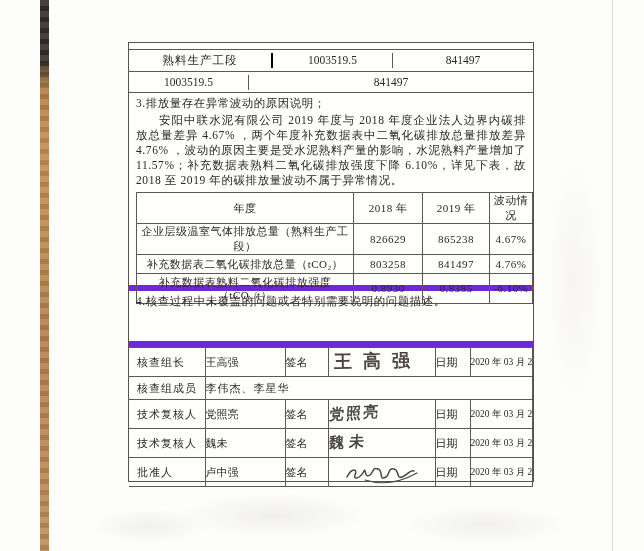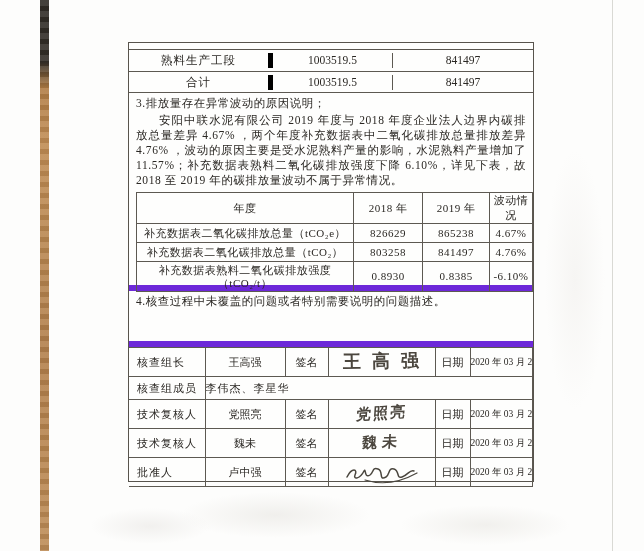--- a/index.html
+++ b/index.html
@@ -29,39 +29,39 @@
   }
   
   .frame{
     position:absolute;left:128px;top:42px;width:406px;height:440px;
     border:1px solid #58544d;background:#fefefd;box-sizing:border-box;
     font-size:11.5px;line-height:15px;
   }
   .sliver{height:6px;border-bottom:1px solid #58544d;}
   .trow{display:flex;border-bottom:1px solid #5d5952;align-items:center;}
   .trow .c{box-sizing:border-box;text-align:center;letter-spacing:1px;}
-  .trow .c1{width:144px;border-right:5px solid #000000;}
+  .trow .c1{width:144px;border-right:2px solid #000000;}
   .trow .c2{width:120px;border-right:1px solid #5d5952;letter-spacing:0;}
   .trow .c3{flex:1;letter-spacing:0;}
   .h21{height:21px;} .h20{height:20px;}
   .sec{padding:3px 7px 0 7px;border-bottom:6px solid #6d28d9;box-sizing:border-box;}
   .sec3{height:198px;}
   .sec4{height:56px;}
   .sec-title{letter-spacing:.5px;}
   .para{margin:2px 0 0 0;text-indent:2em;text-align:justify;letter-spacing:.6px;}
   
   table{border-collapse:collapse;}
   .cmp{width:396px;margin:4px 0 0 0;table-layout:fixed;font-size:11px;}
   .cmp td,.cmp th{border:1px solid #5d5952;text-align:center;font-weight:normal;padding:0;letter-spacing:.5px;}
   .cmp .name{letter-spacing:.5px;}
   .cmp tr{height:19px;}
   .cmp tr.tall{height:30px;line-height:13px;}
   
   .sig{width:100%;table-layout:fixed;font-size:11px;}
-  .sig td{border:1px solid #5d5952;padding:0;text-align:center;overflow:hidden;white-space:nowrap;}
+  .sig td{border:1px solid #5d5952;padding:0;overflow:hidden;white-space:nowrap;}
   .sig td.role{text-align:left;padding-left:8px;letter-spacing:1px;}
   .sig td.members{text-align:left;padding-left:0;letter-spacing:1px;}
   .sig tr{height:29px;}
   .sig tr.short{height:23px;margin-top:48px;}
   .sig td.no-b-left{border-left:none;}
   .sig .date{font-size:9.5px;letter-spacing:0;}
   .hw{display:inline-block;color:#4b463e;font-weight:bold;}
   .hw1{font-size:18px;letter-spacing:11px;transform:rotate(-1deg) translateX(5px);}
   .hw2{font-size:15px;letter-spacing:2px;transform:rotate(-4deg) skewX(-8deg);}
   .hw3{font-size:15px;letter-spacing:5px;transform:rotate(-2deg) skewX(-6deg);}
@@ -82,21 +82,20 @@
   <div class="frame">
 
     <div class="sliver"></div>
 
     <div class="trow h21">
       <div class="c c1">熟料生产工段</div>
       <div class="c c2">1003519.5</div>
       <div class="c c3">841497</div>
     </div>
     <div class="trow h20">
-      <div class="c c1">合计</div>
       <div class="c c2">1003519.5</div>
       <div class="c c3">841497</div>
     </div>
 
     <div class="sec sec3">
       <div class="sec-title">3.排放量存在异常波动的原因说明；</div>
       <p class="para">安阳中联水泥有限公司 2019 年度与 2018 年度企业法人边界内碳排放总量差异 4.67% ，两个年度补充数据表中二氧化碳排放总量排放差异 4.76% ，波动的原因主要是受水泥熟料产量的影响，水泥熟料产量增加了 11.57%；补充数据表熟料二氧化碳排放强度下降 6.10%，详见下表，故 2018 至 2019 年的碳排放量波动不属于异常情况。</p>
       <table class="cmp">
         <colgroup>
             <col style="width:217px">
@@ -105,21 +104,21 @@
             <col style="width:43px">
           </colgroup>
         <tbody>
             <tr>
           <th>年度</th>
           <th>2018 年</th>
           <th>2019 年</th>
           <th>波动情况</th>
         </tr>
         <tr>
-          <td class="name">补充数据表二氧化碳排放总量（tCO₂e）</td>
+          <td class="name">企业层级温室气体排放总量（熟料生产工段）</td>
           <td>826629</td>
           <td>865238</td>
           <td>4.67%</td>
         </tr>
         <tr>
           <td class="name">补充数据表二氧化碳排放总量（tCO₂）</td>
           <td>803258</td>
           <td>841497</td>
           <td>4.76%</td>
         </tr>

